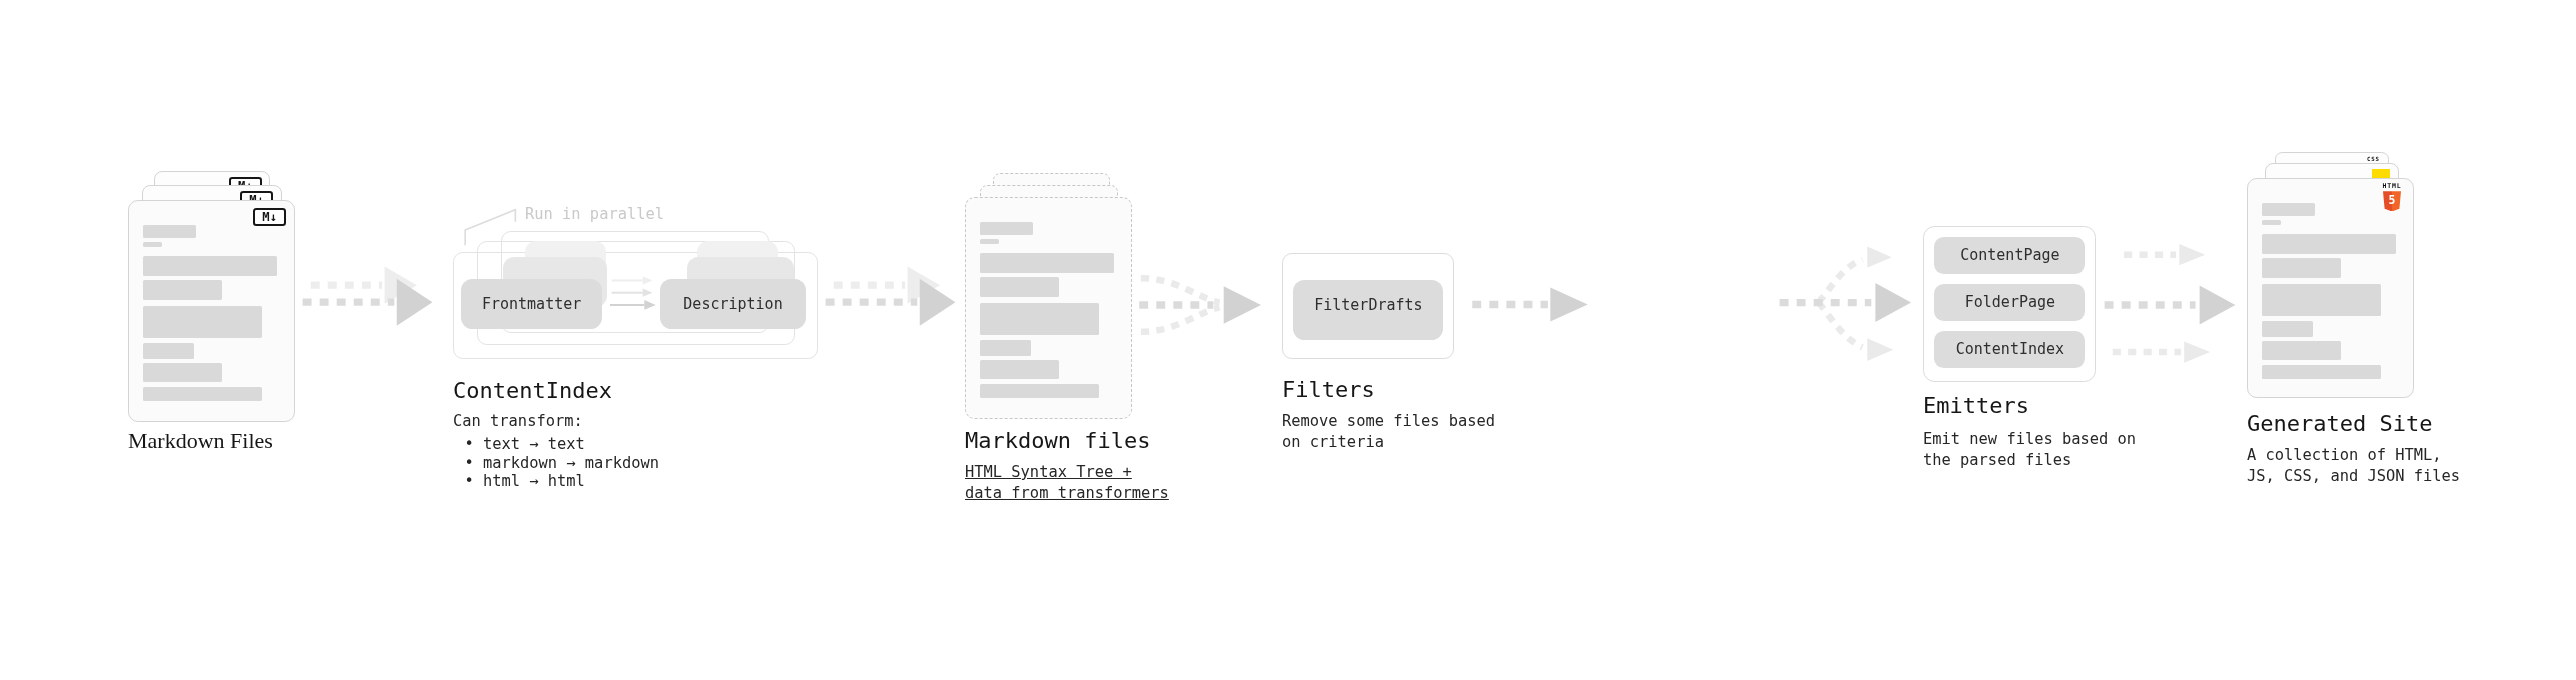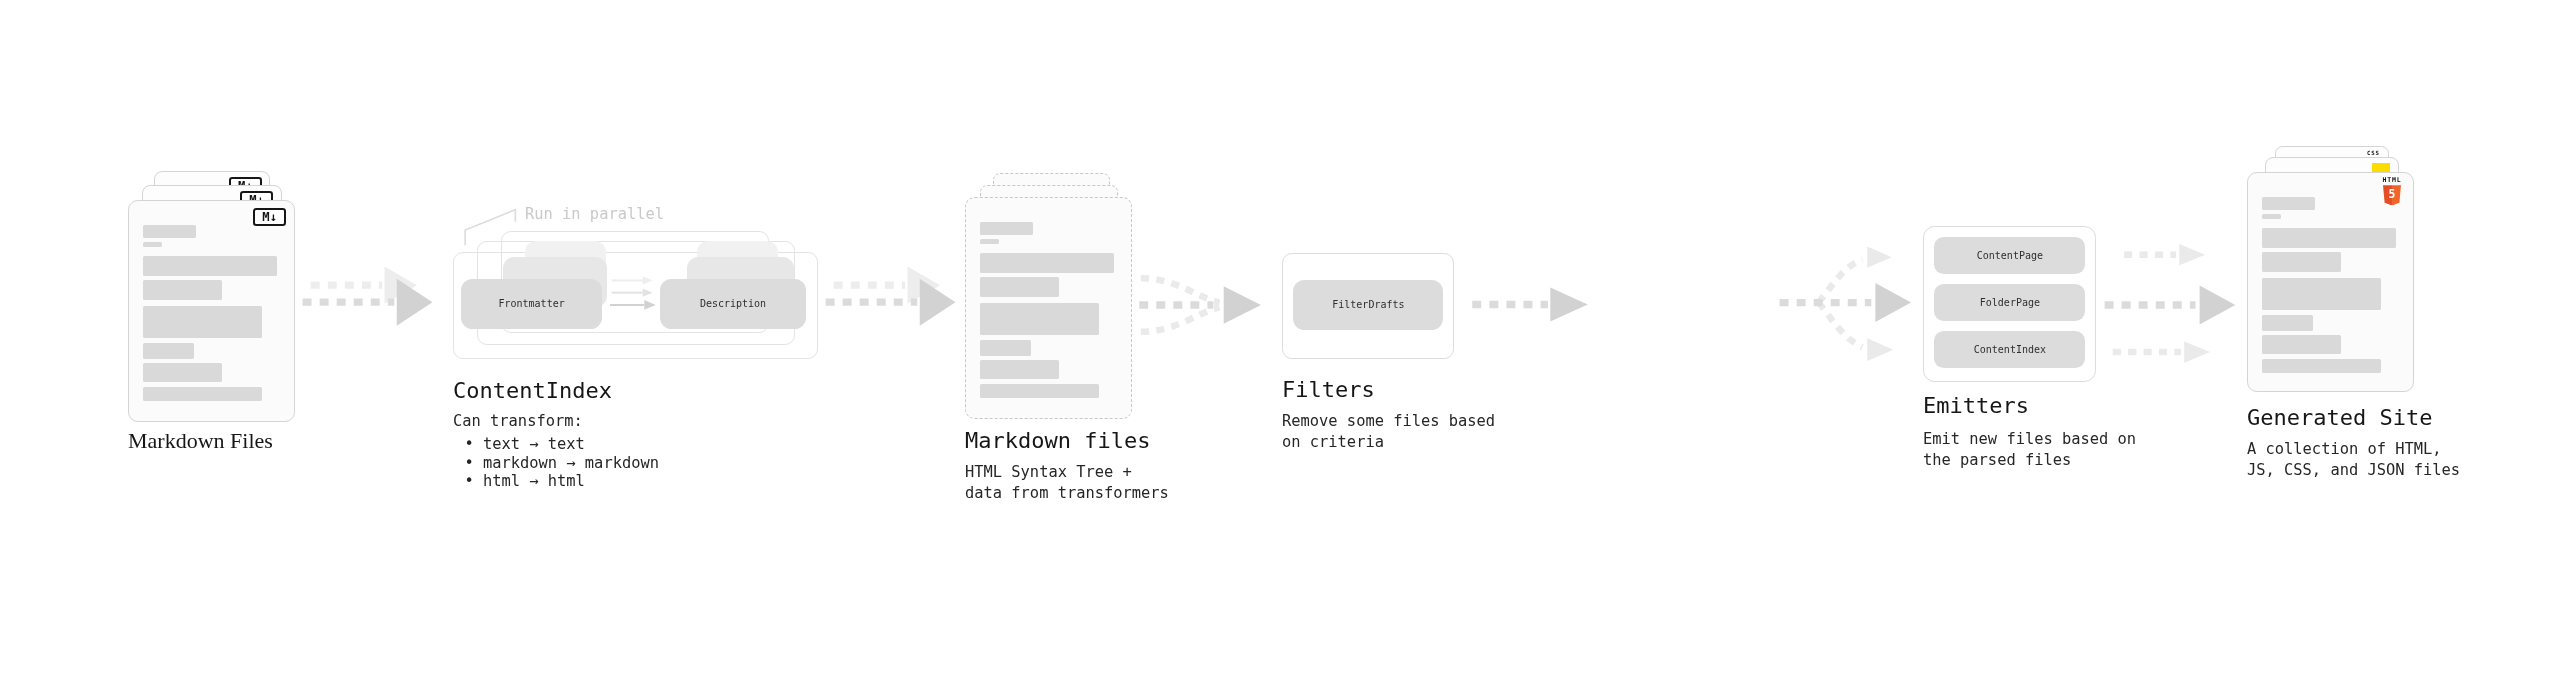--- a/index.html
+++ b/index.html
@@ -33,21 +33,21 @@
   .cssbadge{position:absolute;text-align:center;}
   .cssbadge .word{font-size:5.7px;font-weight:bold;letter-spacing:0.8px;color:#111;line-height:6.5px;}
   .cssbadge .bar-u{width:15.4px;height:2.4px;background:var(--css-blue);margin:0.8px auto 0;}
   .jsbadge{position:absolute;width:18px;height:9.8px;background:var(--js-yellow);}
 
   
   .outline-card{position:absolute;border:1.6px solid var(--outline-border);border-radius:9.8px;box-sizing:border-box;background:transparent;}
   .outline-card.solidbg{background:#ffffff;}
 
   .pill{position:absolute;background:var(--pill-bg);border-radius:11.4px;color:var(--pill-text);
-    font-size:10px;text-align:center;box-sizing:border-box;}
+    font-size:15px;text-align:center;box-sizing:border-box;}
   .pill.ghost1{background:var(--pill-ghost1);}
   .pill.ghost2{background:var(--pill-ghost2);}
 
   .title{position:absolute;font-size:22px;font-weight:500;color:var(--title-text);white-space:nowrap;}
   .subtitle{position:absolute;font-size:15.4px;line-height:21px;color:var(--body-text);white-space:pre-line;}
   .bullets{position:absolute;font-size:15.4px;line-height:18.7px;color:var(--body-text);white-space:nowrap;}
   .annotation{position:absolute;font-size:15.4px;color:var(--muted-text);white-space:nowrap;}
 
   svg{position:absolute;overflow:visible;}
   .dash-main{stroke:var(--arrow-dash);stroke-width:9;stroke-dasharray:11 10;fill:none;}
@@ -147,34 +147,34 @@
           <div class="bar" style="width: 18.7px; height: 4.9px; margin-top: 4.1px;"></div>
           <div class="bar" style="width: 134px; height: 19.5px; margin-top: 9.8px;"></div>
           <div class="bar" style="width: 79px; height: 20.3px; margin-top: 4.1px;"></div>
           <div class="bar" style="width: 119px; height: 32.5px; margin-top: 5.7px;"></div>
           <div class="bar" style="width: 51px; height: 16.3px; margin-top: 4.1px;"></div>
           <div class="bar" style="width: 79px; height: 19.5px; margin-top: 4.1px;"></div>
           <div class="bar" style="width: 119px; height: 14.6px; margin-top: 4.1px;"></div>
         </div>
     </div>
     <div class="title" style="left:0;top:265px;">Markdown files</div>
-    <div class="subtitle" style="left:0;top:299px;">HTML Syntax Tree +
+    <div class="subtitle" style="left:0;top:299px;text-decoration:underline;">HTML Syntax Tree +
 data from transformers</div>
   </div>
 
   <svg class="abs" style="left:1136px;top:265px;" width="138" height="80" viewBox="0 0 170 98">
     <path class="dash-curve" d="M 6,16 C 50,16 75,40 103,46"></path>
     <path class="dash-curve" d="M 6,82 C 50,82 75,58 103,52"></path>
     <line class="dash-main" x1="4" y1="49" x2="95" y2="49"></line>
     <polygon class="head-main" points="108,26 154,49 108,72"></polygon>
   </svg>
 
   <div class="stage" style="left:1282px;top:203px;width:260px;height:309px;">
     <div class="outline-card solidbg" style="left:0;top:50px;width:172px;height:106px;border-color:var(--panel-border);"></div>
-    <div class="pill" style="left:11.4px;top:77px;width:150px;height:50px;line-height:50px;">FilterDrafts</div>
+    <div class="pill" style="left:11.4px;top:77px;width:150px;height:60px;line-height:50px;">FilterDrafts</div>
     <div class="title" style="left:0;top:174px;">Filters</div>
     <div class="subtitle" style="left:0;top:208px;">Remove some files based
 on criteria</div>
   </div>
 
   <svg class="abs" style="left:1469px;top:284px;" width="122" height="41" viewBox="0 0 150 50">
     <line class="dash-main" x1="4" y1="25" x2="97" y2="25"></line>
     <polygon class="head-main" points="100,4 146,25 100,46"></polygon>
   </svg>
 
@@ -200,21 +200,21 @@
 
   <svg class="abs" style="left:2103px;top:240px;" width="138" height="130" viewBox="0 0 170 160">
     <line class="dash-light" x1="26" y1="18" x2="90" y2="18"></line>
     <polygon class="head-light" points="94,5 126,18 94,31"></polygon>
     <line class="dash-main" x1="2" y1="80" x2="114" y2="80"></line>
     <polygon class="head-main" points="119,56 163,80 119,104"></polygon>
     <line class="dash-light" x1="12" y1="138" x2="96" y2="138"></line>
     <polygon class="head-light" points="100,125 132,138 100,151"></polygon>
   </svg>
 
-  <div class="stage" style="left:2247px;top:138px;width:268px;height:358px;">
+  <div class="stage" style="left:2247px;top:144px;width:268px;height:358px;">
     <div class="file-card back" style="left:28.4px;top:8.1px;width:114px;height:49px;border-radius:7.3px;">
       <div class="cssbadge" style="right:7.3px;top:3.3px;">
         <div class="word">CSS</div>
         <div class="bar-u"></div>
       </div>
     </div>
     <div class="file-card back" style="left:18px;top:18.7px;width:134px;height:49px;border-radius:8.1px;">
       <div class="jsbadge" style="right:8.1px;top:4.9px;"></div>
     </div>
     <div class="file-card" style="left:0;top:34px;width:167px;height:220px;">

